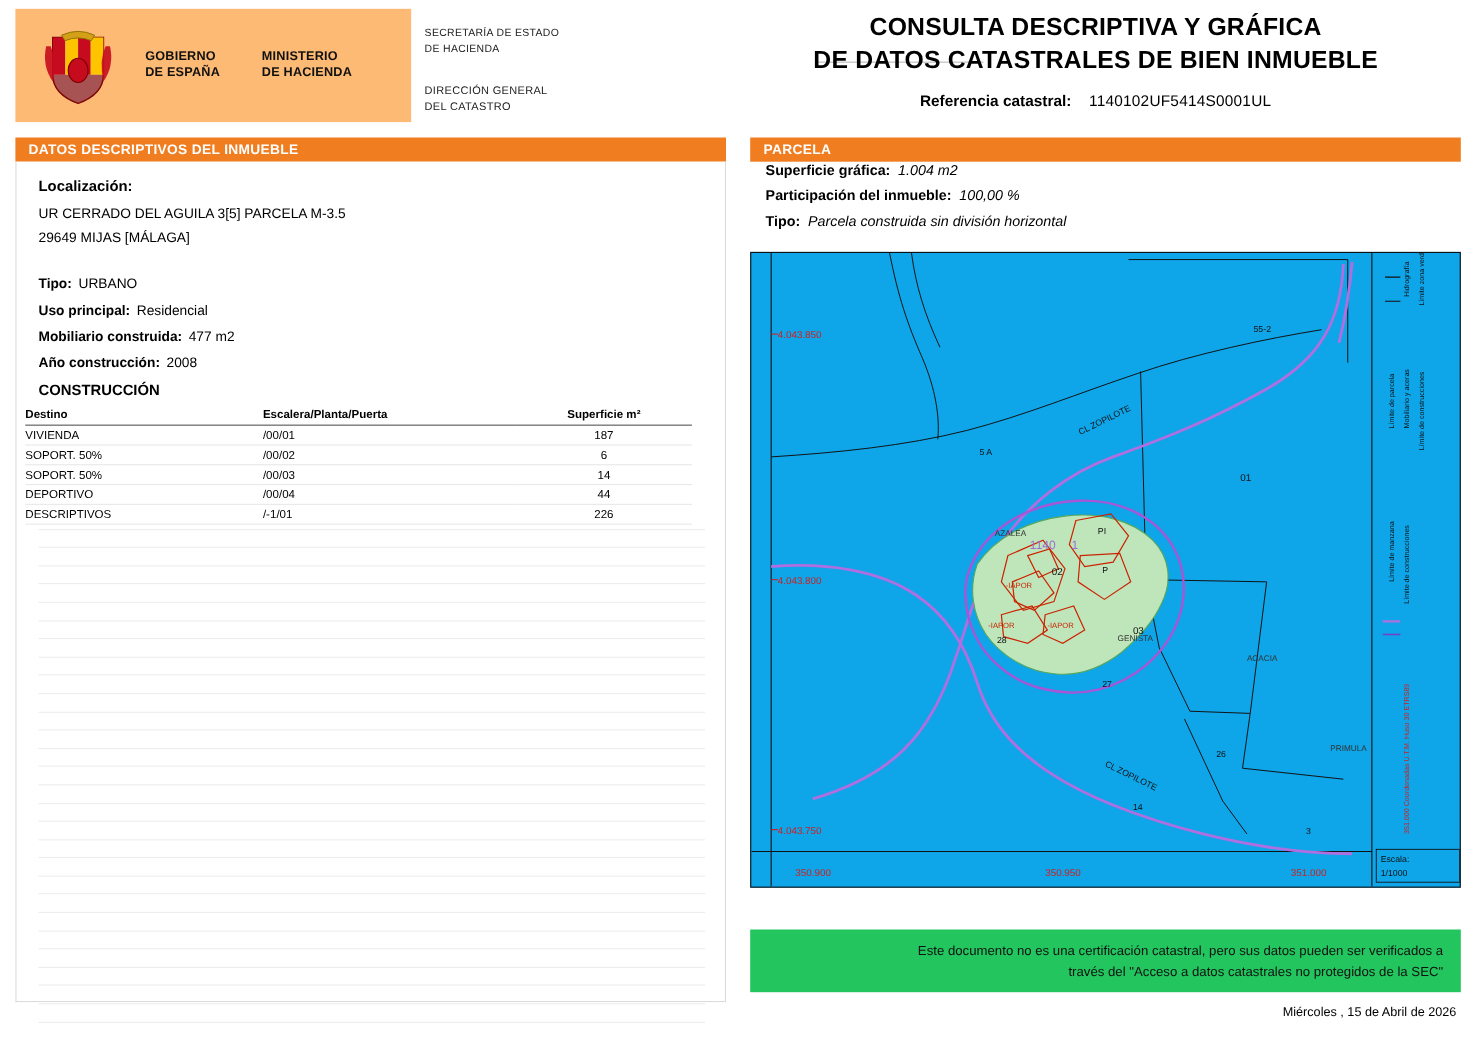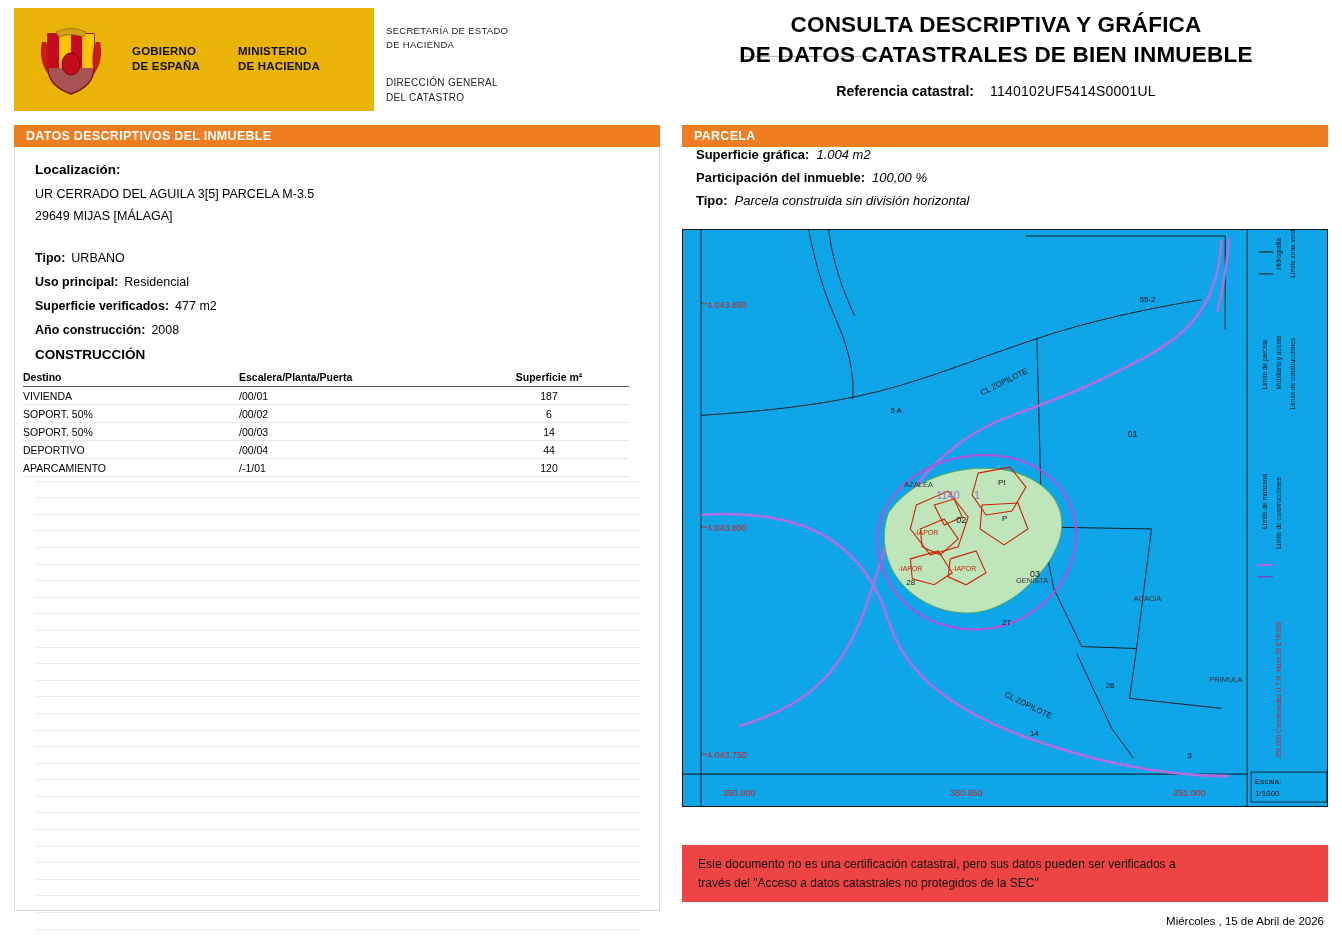--- a/index.html
+++ b/index.html
@@ -27,21 +27,21 @@
   .logo-block {
     position: absolute;
     left: 14px; top: 8px;
     width: 510px;
     height: 103px;
     display: flex;
     align-items: stretch;
   }
   .logo-yellow {
     width: 360px;
-    background: #eab308;
+    background: #fdba74;
     display: flex;
     align-items: center;
     position: relative;
   }
   .coat {
     position: absolute;
     left: 22px; top: 50%;
     transform: translateY(-50%);
     width: 70px; height: 72px;
   }
@@ -213,25 +213,26 @@
     border: 1px solid #111;
     background: #0ea5e9;
   }
   .map-svg { display: block; width: 100%; height: 100%; }
 
   
   .note {
     position: absolute;
     left: 682px; top: 845px;
     width: 646px; height: 57px;
-    background: #ef4444;
+    background: #22c55e;
     font-size: 12px;
     line-height: 1.55;
     padding: 10px 16px;
     color: #111;
+    text-align: right;
   }
   .date {
     position: absolute;
     left: 682px; top: 915px;
     width: 646px;
     text-align: right;
     font-size: 11.5px;
     padding-right: 4px;
   }
 </style>
@@ -296,21 +297,21 @@
       <div class="loc-1">UR CERRADO DEL AGUILA 3[5] PARCELA M-3.5</div>
       <div class="loc-2">29649 MIJAS [MÁLAGA]</div>
 
       <div class="kv kv-clase">
         <b>Tipo:</b><span>URBANO</span>
       </div>
       <div class="kv kv-uso">
         <b>Uso principal:</b><span>Residencial</span>
       </div>
       <div class="kv kv-sup">
-        <b>Superficie verificados:</b><span>477 m2</span>
+        <b>Mobiliario construida:</b><span>477 m2</span>
       </div>
       <div class="kv kv-anio">
         <b>Año construcción:</b><span>2008</span>
       </div>
 
       <div class="constr-title">CONSTRUCCIÓN</div>
 
       <table class="constr">
         <thead>
           <tr>
@@ -334,23 +335,23 @@
               <td class="c1">SOPORT. 50%</td>
               <td class="c2">/00/03</td>
               <td class="c3">14</td>
             </tr>
             <tr>
               <td class="c1">DEPORTIVO</td>
               <td class="c2">/00/04</td>
               <td class="c3">44</td>
             </tr>
             <tr>
-              <td class="c1">APARCAMIENTO</td>
+              <td class="c1">DESCRIPTIVOS</td>
               <td class="c2">/-1/01</td>
-              <td class="c3">120</td>
+              <td class="c3">226</td>
             </tr>
           </tbody>
       </table>
 
       <div class="fillrows" id="fillrows">
           <div></div>
           <div></div>
           <div></div>
           <div></div>
           <div></div>

